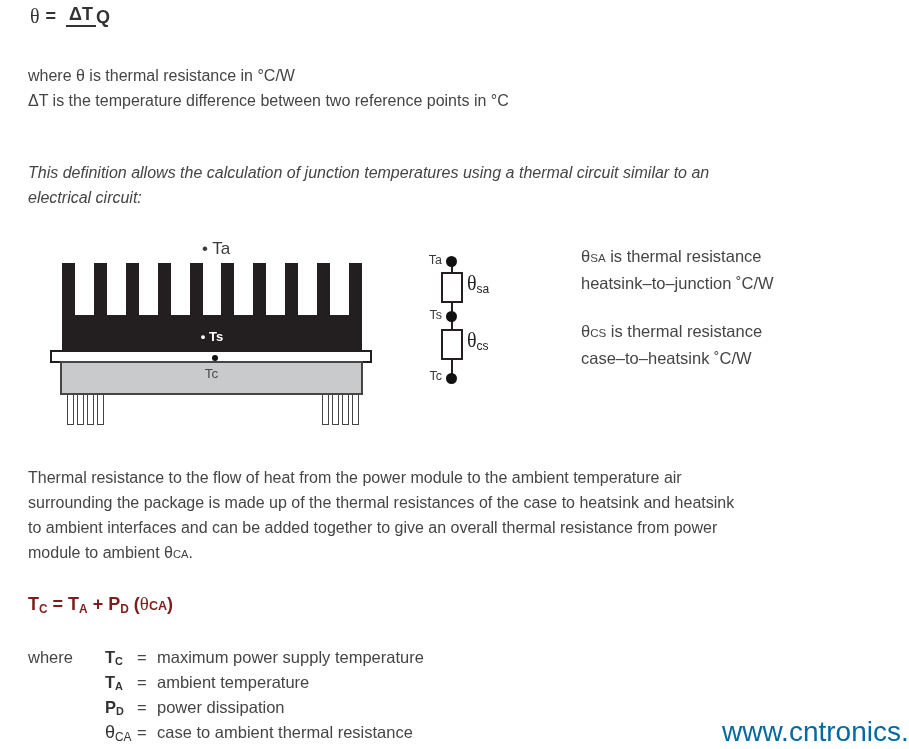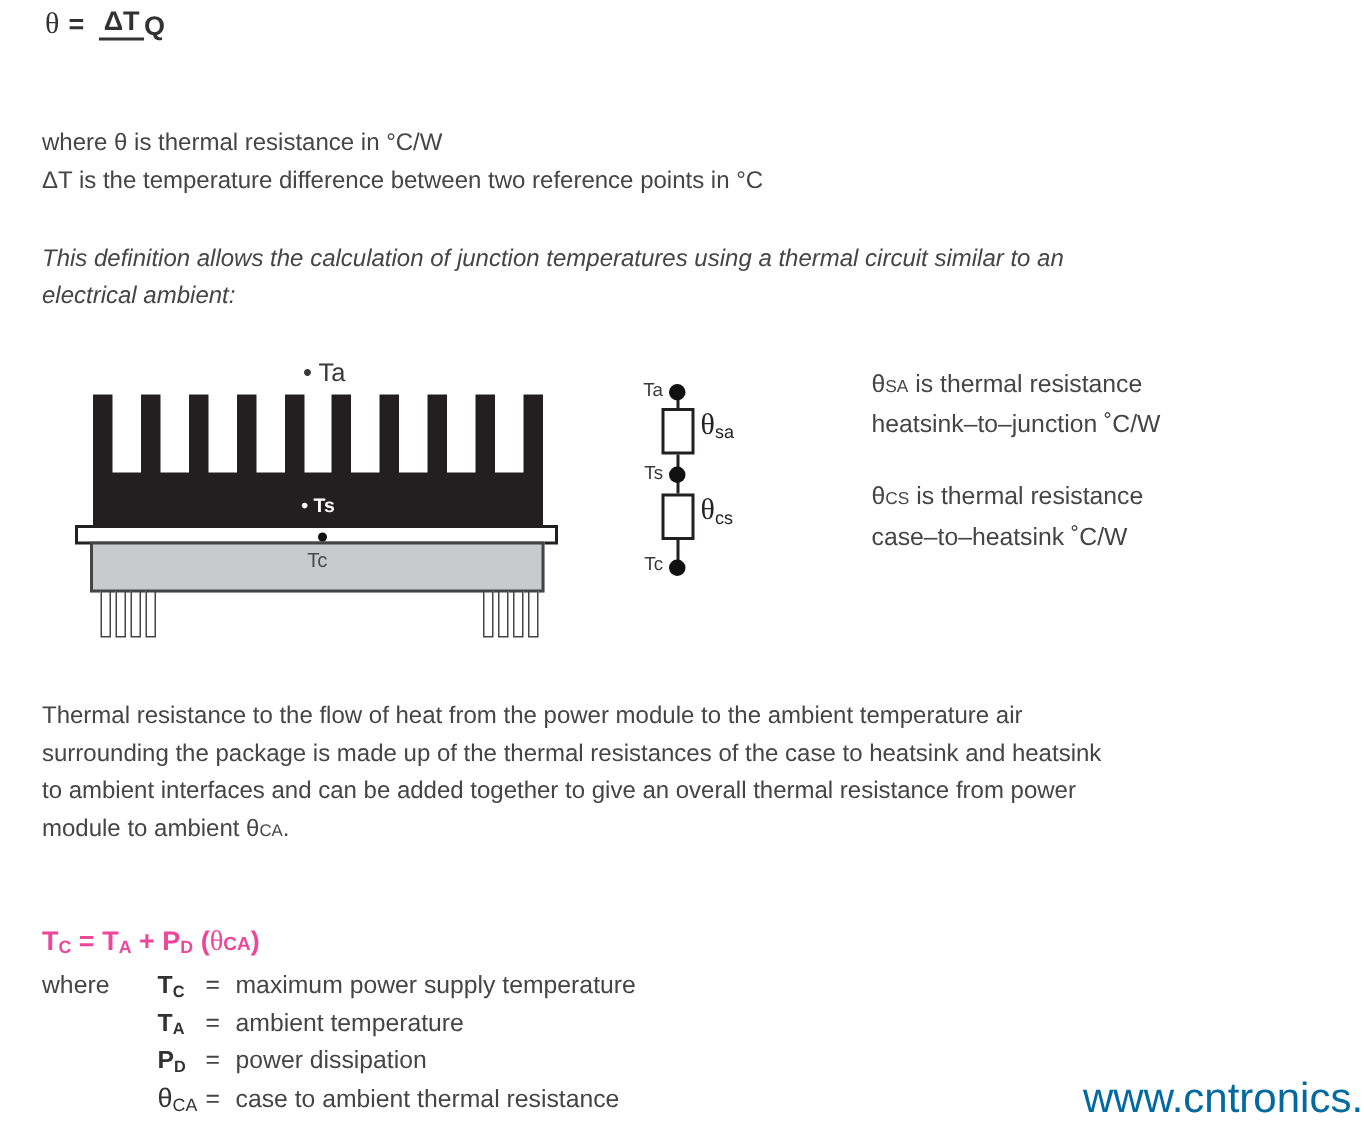--- a/index.html
+++ b/index.html
@@ -41,21 +41,21 @@
   .wire{width:2px;background:#231f20;}
   .node{width:11px;height:11px;border-radius:50%;background:#111;z-index:3;}
   .resistor{width:22px;height:31px;background:#ffffff;border:2px solid #231f20;box-sizing:border-box;z-index:2;}
   .c-label{width:34px;text-align:right;font-size:12.5px;color:#3a3a3a;}
   .r-label{font-size:20px;color:#222;font-family:"Liberation Serif",serif;}
   .r-label .sub{font-family:"Liberation Sans",sans-serif;font-size:12px;vertical-align:-3px;}
 
   .note{font-size:16.5px;line-height:25px;color:#454545;}
 
   
-  .equation{font-size:18px;font-weight:bold;color:#ec4899;margin-top:24px;}
+  .equation{font-size:18px;font-weight:bold;color:#7f1d1d;}
   .eq-sp{margin:0 5px;}
   .eq-theta{font-family:"Liberation Serif",serif;font-weight:normal;font-size:19px;}
 
   
   .where-word{font-size:16.5px;color:#454545;}
   .wrows{font-size:16.5px;line-height:25px;color:#454545;}
   .wrow{display:flex;align-items:baseline;height:25px;}
   .w-sym{width:32px;font-weight:bold;color:#323232;}
   .w-sym.theta{font-weight:normal;font-family:Liberation Sans, sans-serif;font-size:18px;color:#323232;}
   .w-eq{width:20px;}
@@ -67,28 +67,28 @@
 
 <div class="abs formula" style="left:30px;top:6px;">
   <span class="f-theta">θ</span>
   <span class="f-eq">=</span>
   <span class="fraction">
     <span class="num">ΔT</span>
     <span class="den">Q</span>
   </span>
 </div>
 
-<div class="abs blk" style="left:28px;top:84px;">
+<div class="abs blk" style="left:28px;top:64px;">
   <div class="textline">where θ is thermal resistance in °C/W</div>
   <div class="textline">ΔT is the temperature difference between two reference points in °C</div>
 </div>
 
 <div class="abs blk2" style="left:28px;top:160px;font-style:italic;">
   <div class="textline">This definition allows the calculation of junction temperatures using a thermal circuit similar to an</div>
-  <div class="textline">electrical ambient:</div>
+  <div class="textline">electrical circuit:</div>
 </div>
 
 <div class="abs fig-label" style="left:202px;top:239px;">• Ta</div>
 
 <div class="abs fins" style="left:62px;top:263px;width:300px;height:53px;">
   <div class="fin"></div>
     <div class="fin"></div>
     <div class="fin"></div>
     <div class="fin"></div>
     <div class="fin"></div>

